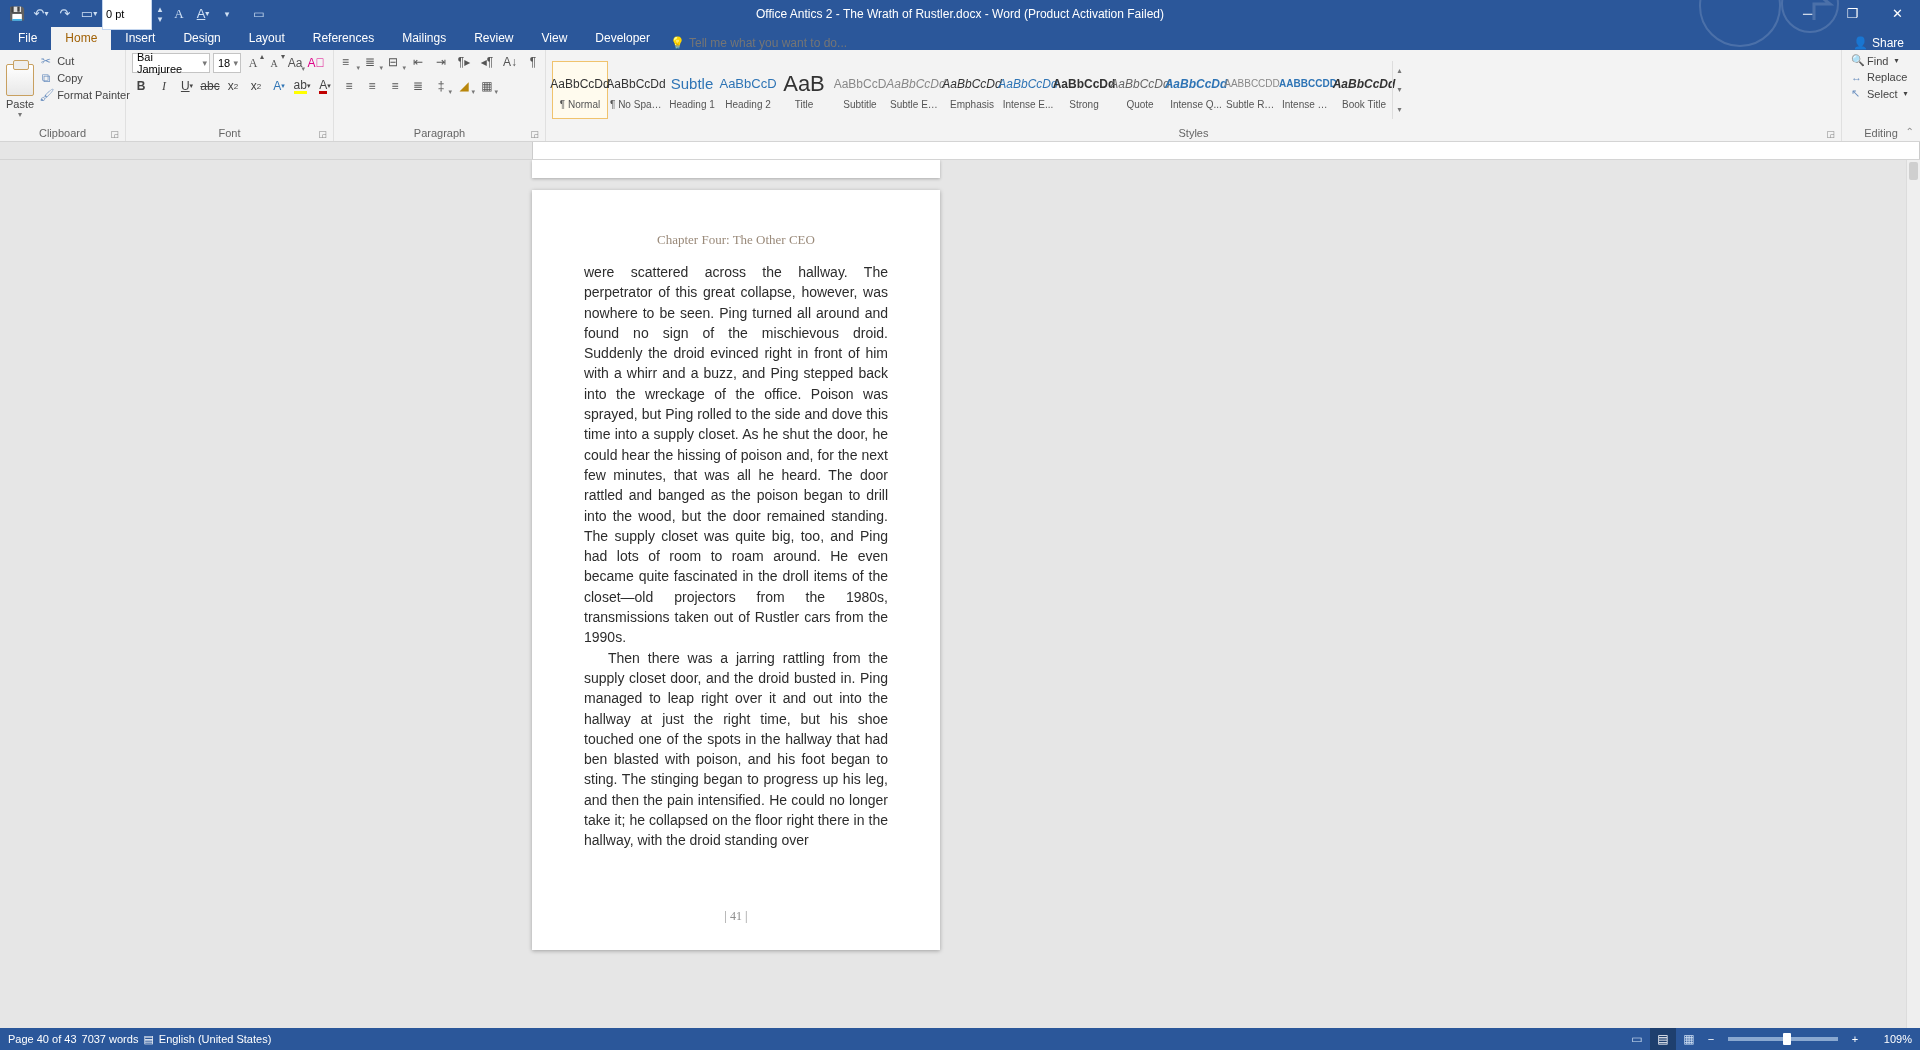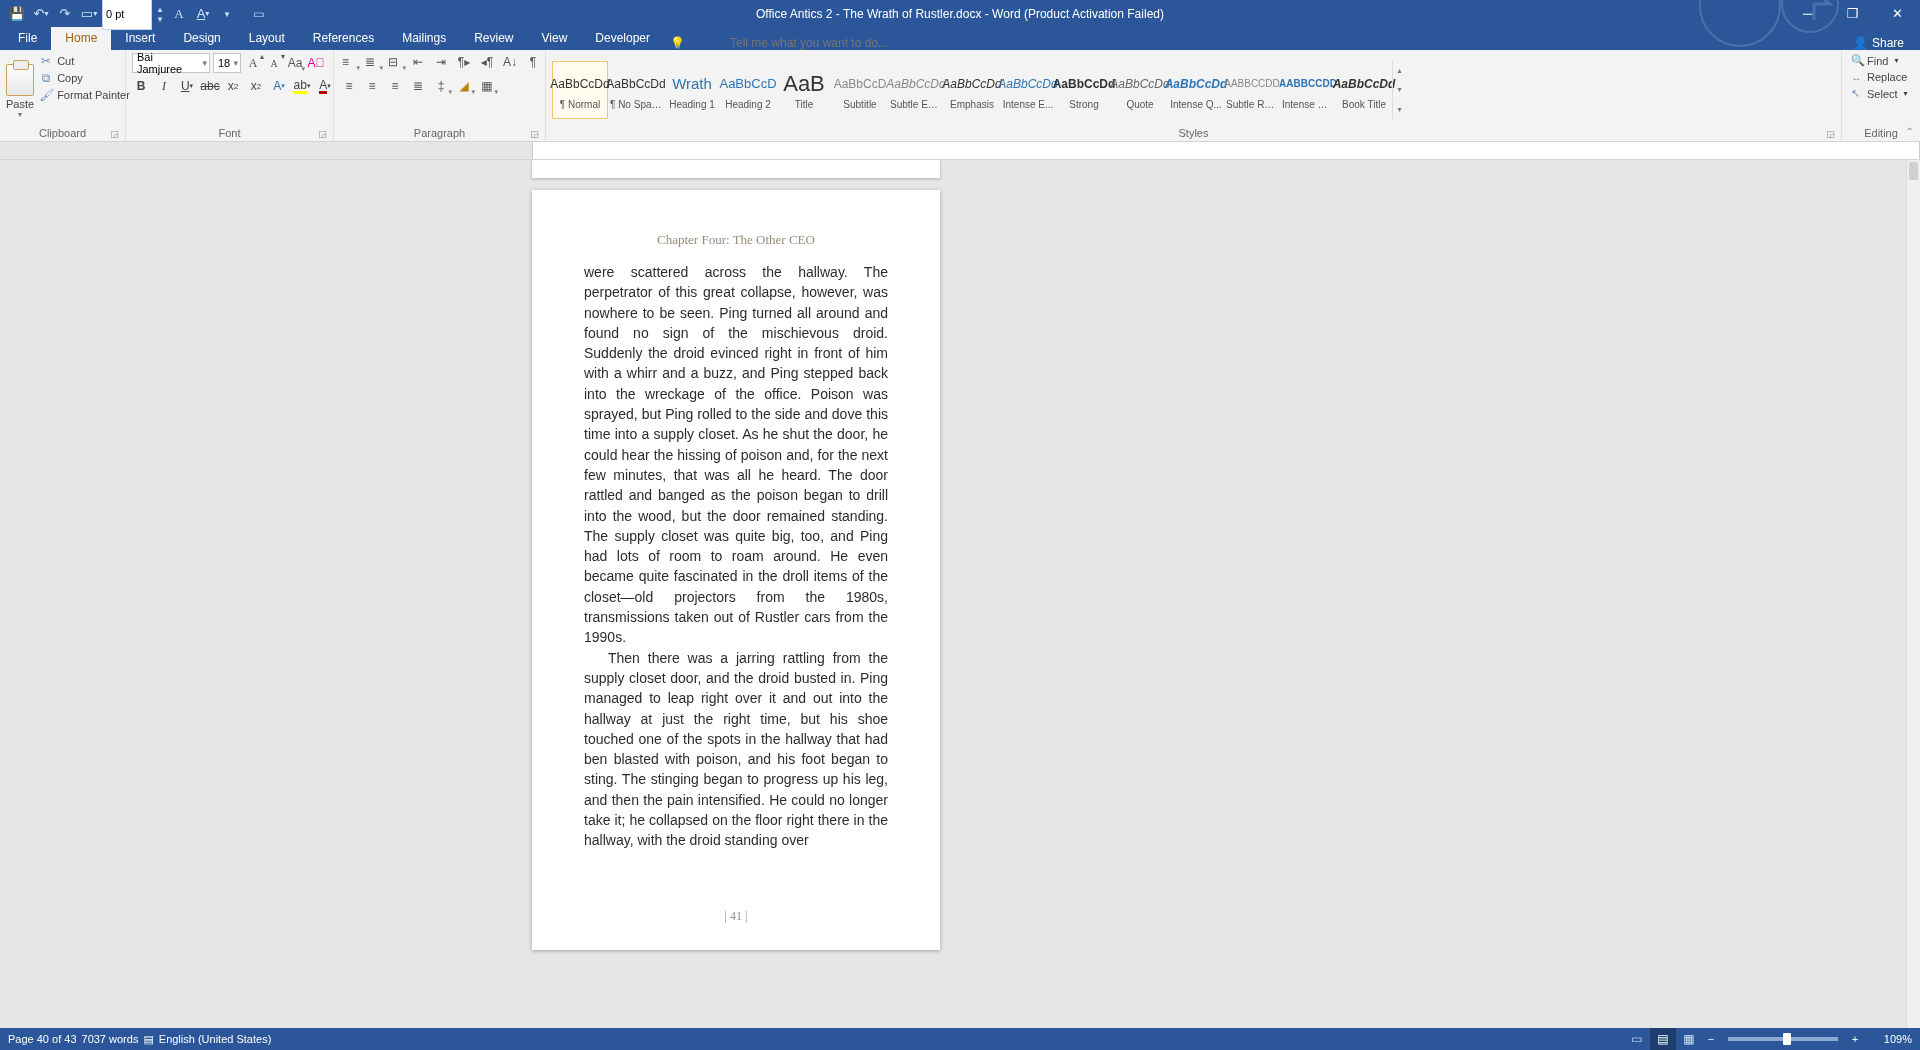--- a/index.html
+++ b/index.html
@@ -14,21 +14,21 @@
 .winctrls { margin-left: auto; display: flex; }
 .winctrls div { width: 45px; height: 27px; display: flex; align-items: center; justify-content: center; color: #fff; font-size: 13px; }
 .win-restore-icon { width: 30px; display:flex; align-items:center; justify-content:center; color:#cfe0f4; font-size:12px; margin-right:4px;}
 
 
 .tabs { height: 23px; background: #2b579a; display: flex; align-items: flex-end; padding-left: 4px; }
 .tab { padding: 0 14px; height: 23px; line-height: 23px; font-size: 12px; color: #fff; cursor: default; }
 .tab.active { background: #f3f3f3; color: #a16207; }
 .tellme-wrap { display: flex; align-items: center; margin-left: 6px; color: #cfe0f4; font-size: 12px; }
 .tellme-wrap .bulb { margin-right: 4px; font-size: 12px; }
-.tellme { background: transparent; border: none; color: #cfe0f4; font-size: 12px; width: 220px; outline: none; margin-left: 41px; }
+.tellme { background: transparent; border: none; color: #cfe0f4; font-size: 12px; width: 220px; outline: none; }
 .share { margin-left: auto; margin-right: 8px; display: flex; align-items: center; color: #fff; font-size: 12px; gap: 4px; padding: 0 8px; }
 
 
 .ribbon { height: 92px; background: #f3f3f3; border-bottom: 1px solid #d4d4d4; display: flex; position: relative; }
 .group { border-right: 1px solid #e0e0e0; display: flex; flex-direction: column; justify-content: space-between; padding: 3px 6px 0 6px; position: relative; }
 .group-label { text-align: center; font-size: 11px; color: #666; padding-bottom: 2px; position: relative; }
 .group-label .launcher { position: absolute; right: 0; bottom: 2px; font-size: 9px; color: #888; }
 .gbody { flex: 1; display: flex; align-items: flex-start; }
 
 
@@ -265,21 +265,21 @@
     <div class="gbody styles-wrap" id="styles-gallery">
         <div class="style-item sel">
           <div class="sample" style="color:#333;">AaBbCcDd</div>
           <div class="lbl">¶ Normal</div>
         </div>
         <div class="style-item">
           <div class="sample" style="color:#333;">AaBbCcDd</div>
           <div class="lbl">¶ No Spac...</div>
         </div>
         <div class="style-item">
-          <div class="sample" style="color:#2e74b5;font-size:15px;">Wrath</div>
+          <div class="sample" style="color:#2e74b5;font-size:15px;">Subtle</div>
           <div class="lbl">Heading 1</div>
         </div>
         <div class="style-item">
           <div class="sample" style="color:#2e74b5;font-size:13px;">AaBbCcD</div>
           <div class="lbl">Heading 2</div>
         </div>
         <div class="style-item">
           <div class="sample" style="color:#333;font-size:22px;">AaB</div>
           <div class="lbl">Title</div>
         </div>

